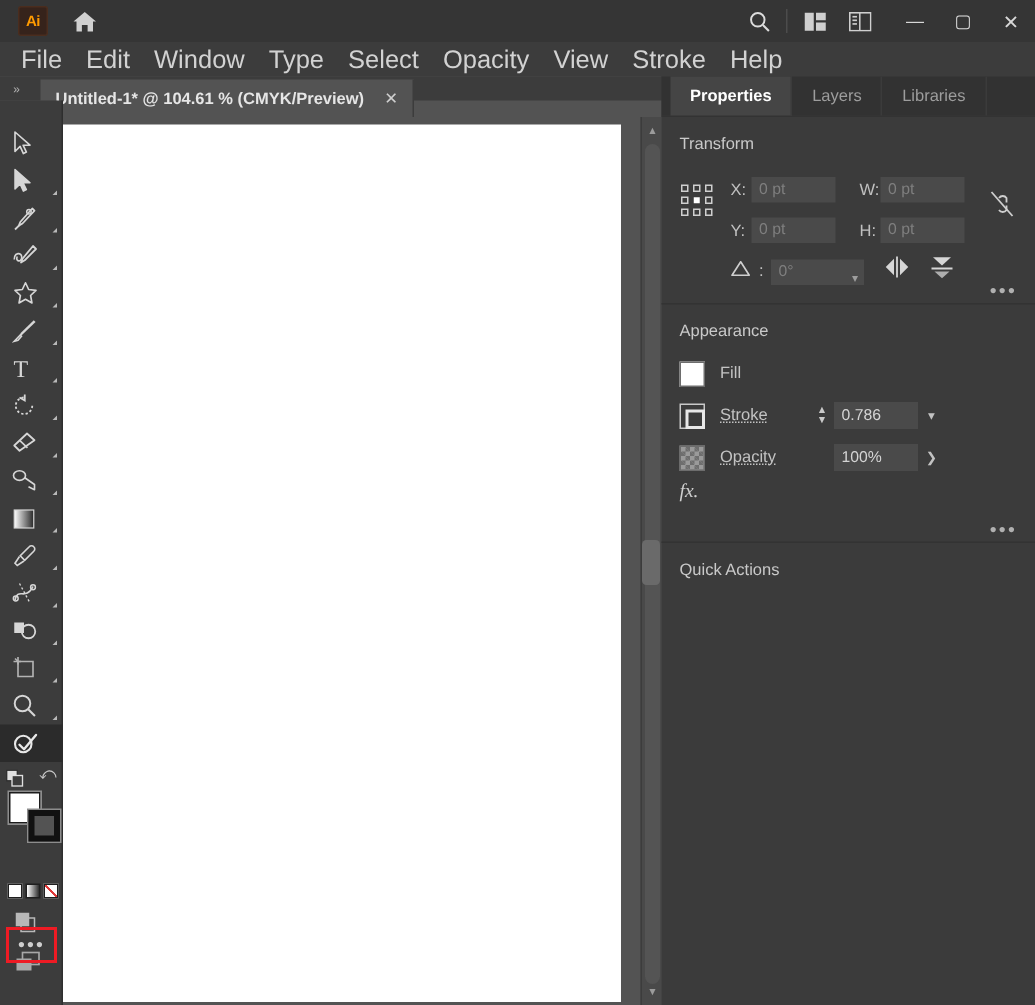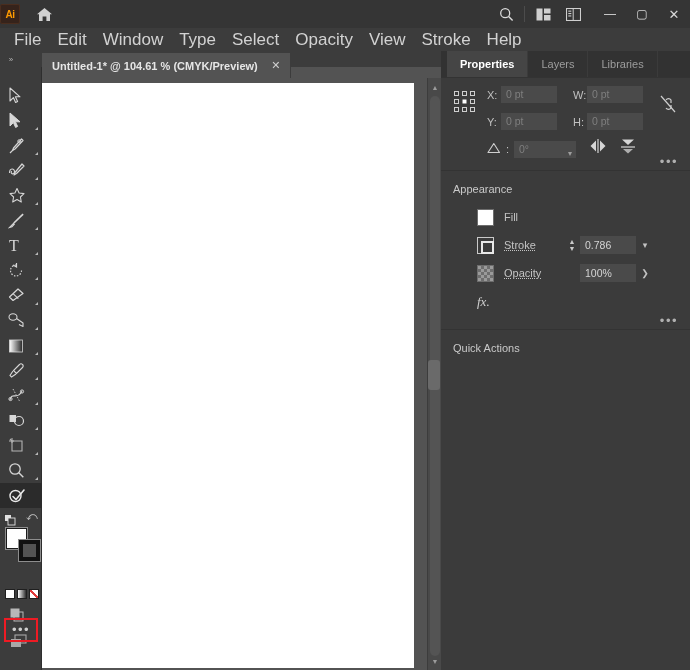--- a/index.html
+++ b/index.html
@@ -11,21 +11,21 @@
     -webkit-font-smoothing: antialiased;
   }
   #app { position: relative; width: 690px; height: 670px; background: #535353; }
 
   
   .titlebar {
     position: absolute; left: 0; top: 0; width: 690px; height: 28px;
     background: #353535; display: flex; align-items: center;
   }
   .ai-logo {
-    width: 20px; height: 20px; margin-left: 0; border-radius: 2px;
+    width: 20px; height: 20px; margin-left: 12px; border-radius: 2px;
     background: #36231b; border: 1px solid #4a2d1e;
     color: #ff9a00; font-size: 10px; font-weight: bold;
     display: flex; align-items: center; justify-content: center;
     letter-spacing: -0.4px;
   }
   .home-btn {
     width: 28px; height: 26px; margin-left: 10px;
     display: flex; align-items: center; justify-content: center;
   }
   .tb-spacer { flex: 1; }
@@ -62,21 +62,21 @@
     align-items: center; justify-content: center;
   }
   .collapse-right {
     position: absolute; right: 4px; top: 0px; width: 16px; height: 16px;
     color: #b4b4b4; font-size: 8px; display: flex;
     align-items: center; justify-content: center;
   }
 
   
   .doctab {
-    position: absolute; left: 42px; top: 53px; height: 25px;
+    position: absolute; left: 27px; top: 53px; height: 25px;
     background: #535353; display: flex; align-items: center;
     padding: 0 8px 0 10px; border-right: 1px solid #3c3c3c;
   }
   .doctab-title {
     font-size: 11px; color: #e6e6e6; font-weight: bold; white-space: nowrap;
   }
   .doctab-close {
     margin-left: 12px; color: #cfcfcf; font-size: 11px;
     width: 12px; text-align: center;
   }
@@ -228,21 +228,21 @@
     position: absolute; right: 4px; top: 4px; color: #9d9d9d; font-size: 8px;
   }
   .link-ic { position: absolute; right: 14px; top: 16px; }
   .flip-ic { position: absolute; top: 60px; }
   .dots-menu {
     position: absolute; right: 12px; font-size: 13px; color: #b0b0b0;
     letter-spacing: 1.5px; line-height: 8px;
   }
 
   
-  .appear-body { position: relative; padding: 0 12px 12px 12px; margin-left: 24px; }
+  .appear-body { position: relative; padding: 0 12px 12px 12px; }
   .ap-row { display: flex; align-items: center; height: 28px; }
   .ap-sw {
     width: 17px; height: 17px; border: 1px solid #6d6d6d; flex: none;
   }
   .ap-sw.fill { background: #ffffff; }
   .ap-sw.stroke { background: #3b3b3b; border: 1px solid #c9c9c9; position: relative; }
   .ap-sw.stroke::after {
     content: ""; position: absolute; left: 3px; top: 3px;
     width: 9px; height: 9px; border: 2px solid #e8e8e8;
   }
@@ -262,21 +262,21 @@
     width: 12px; color: #c9c9c9; font-size: 7px; line-height: 7px;
     text-align: center; margin-right: 2px;
   }
   .ap-input {
     width: 56px; height: 18px; background: #4a4a4a; border: none;
     font-size: 10.5px; color: #d4d4d4; padding: 0 5px; line-height: 18px;
   }
   .ap-caret {
     width: 18px; text-align: center; color: #c2c2c2; font-size: 9px;
   }
-  .fx-row { height: 30px; display: flex; align-items: center; }
+  .fx-row { height: 30px; display: flex; align-items: flex-start; }
   .fx-label {
     font-size: 13px; color: #d0d0d0; font-style: italic;
     font-family: "Liberation Serif", serif;
   }
   .appear-dots { position: absolute; right: 12px; bottom: 4px; }
 </style>
 </head>
 <body>
 
 <div id="app">
@@ -538,20 +538,21 @@
   <div class="rightpanel">
 
     <div class="panel-tabs">
       <div class="ptab active">Properties</div>
       <div class="ptab">Layers</div>
       <div class="ptab">Libraries</div>
     </div>
 
     <div class="sec-divider"></div>
 
+    <div class="sec-title">Transform</div>
     <div class="transform-body">
 
       <div class="ref-point">
         <svg width="24" height="24" viewBox="0 0 24 24">
           <g fill="none" stroke="#cfcfcf" stroke-width="1">
             <rect x="1.5" y="1.5" width="4" height="4"></rect>
               <rect x="9.5" y="1.5" width="4" height="4"></rect>
               <rect x="17.5" y="1.5" width="4" height="4"></rect>
             <rect x="1.5" y="9.5" width="4" height="4"></rect>
               <rect x="17.5" y="9.5" width="4" height="4"></rect>

